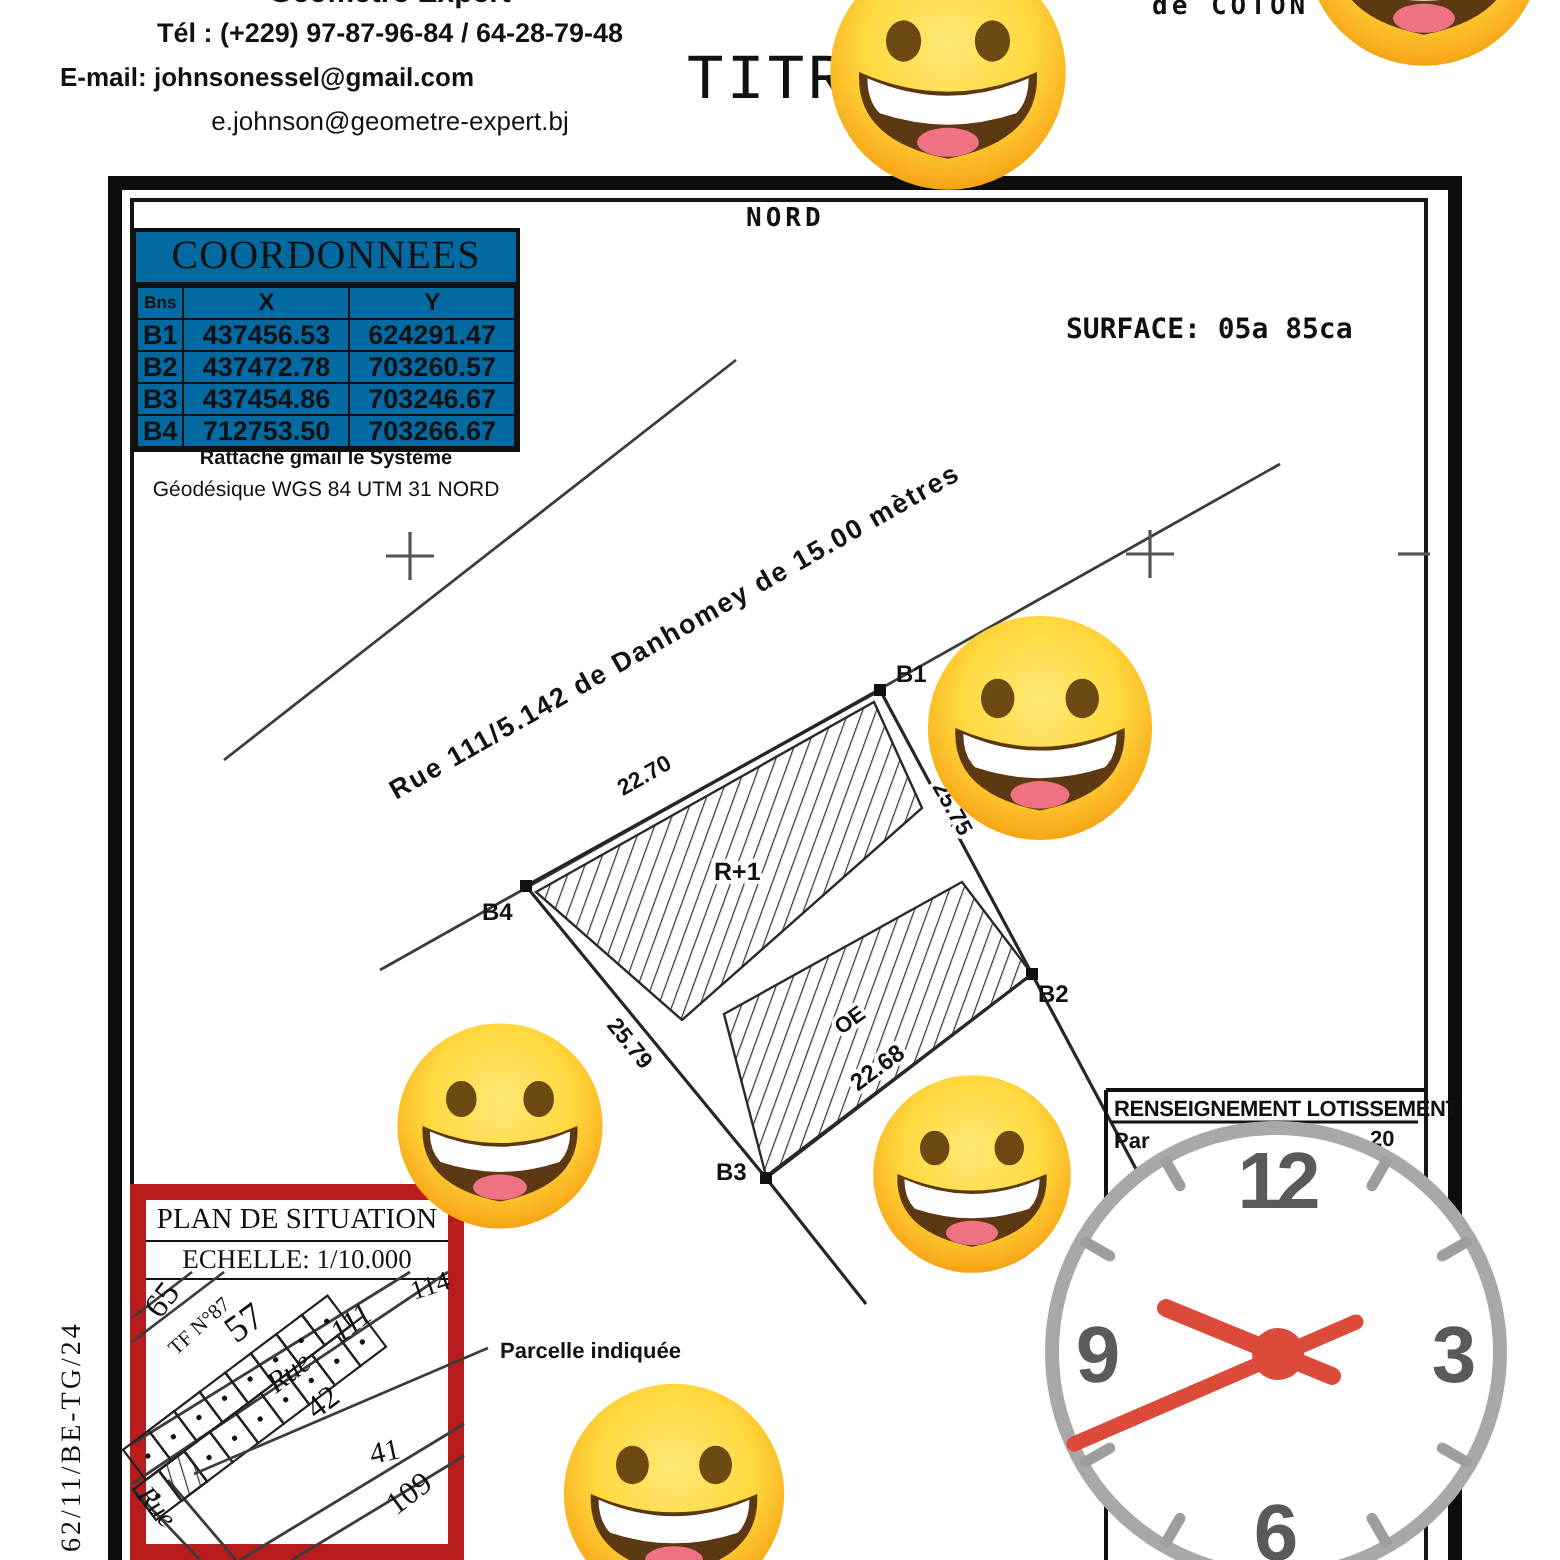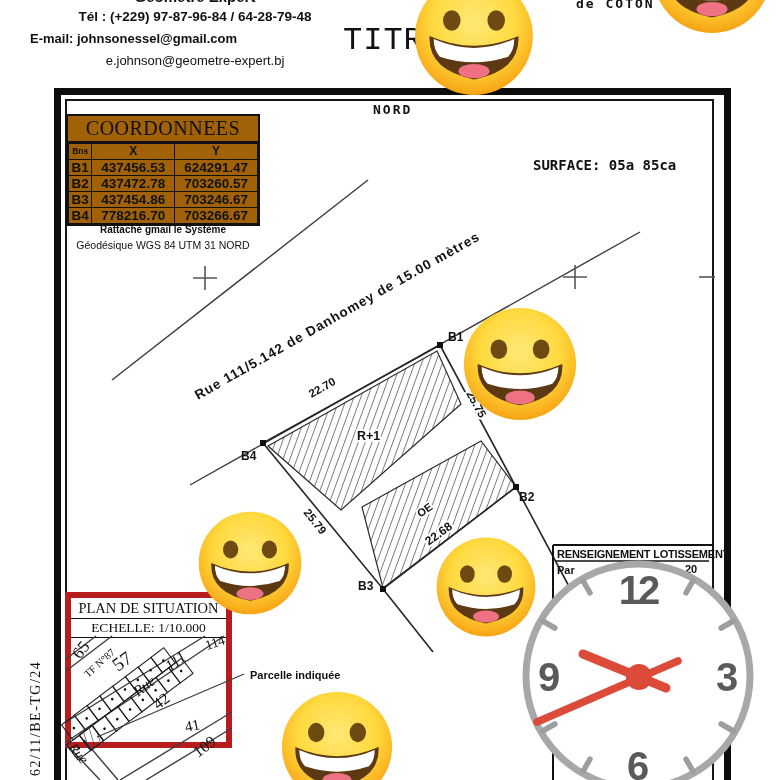--- a/index.html
+++ b/index.html
@@ -12,32 +12,32 @@
   .hd-mail1{left:30px;top:31px;width:330px;font-weight:bold;font-size:13px}
   .hd-mail2{left:30px;top:53px;width:330px;text-align:center;font-weight:normal;font-size:13px}
   .titre{left:343px;top:22px;font-family:Liberation Mono, monospace;font-size:32px;letter-spacing:1px}
   .coton{left:576px;top:-4px;font-family:"DejaVu Sans Mono",monospace;font-weight:bold;font-size:13px;letter-spacing:2px}
   
   .frame-outer{left:54px;top:88px;width:677px;height:712px;border:7px solid #0d0d0d;box-sizing:border-box}
   .frame-inner{left:65px;top:99px;width:649px;height:701px;border:2px solid #161616;box-sizing:border-box}
   .nord{left:373px;top:102px;font-family:"DejaVu Sans Mono",monospace;font-weight:bold;font-size:13px;letter-spacing:2px}
   .surface{left:533px;top:157px;font-family:"DejaVu Sans Mono",monospace;font-weight:bold;font-size:14px}
   
-  .coords-box{left:66px;top:114px;width:194px;border:2px solid #111;background:#a16207;box-sizing:border-box}
+  .coords-box{left:66px;top:114px;width:194px;border:2px solid #111;background:#0369a1;box-sizing:border-box}
   .coords-title{font-family:"Liberation Serif",serif;font-size:20px;letter-spacing:.5px;text-align:center;
                 padding:1px 0;border-bottom:2px solid #111}
   table.coords{width:100%;border-collapse:collapse;font-family:Liberation Sans, sans-serif;font-weight:bold}
   table.coords th,table.coords td{border:1.5px solid #111;text-align:center;padding:0;line-height:15px}
   table.coords th{font-size:12px}
   table.coords th.c0{font-size:8.5px}
   table.coords td{font-size:13.5px}
   .datum1{left:66px;top:224px;width:194px;text-align:center;font-weight:bold;font-size:10px}
   .datum2{left:60px;top:239px;width:206px;text-align:center;font-weight:normal;font-size:10.5px}
   
-  .sit-box{left:65px;top:592px;width:167px;height:156px;border:6px solid #b91c1c;background:#fff;box-sizing:border-box}
+  .sit-box{left:65px;top:592px;width:167px;height:188px;border:8px solid #b91c1c;background:#fff;box-sizing:border-box}
   .sit-title{font-family:"Liberation Serif",serif;font-size:14.5px;text-align:center;padding:2px 0 1px;border-bottom:1.5px solid #111;white-space:nowrap}
   .sit-scale{font-family:"Liberation Serif",serif;font-size:13.5px;text-align:center;padding:1px 0;border-bottom:1.5px solid #111}
   
   svg.layer{position:absolute;pointer-events:none}
   .ln{stroke:#3c3c3c;stroke-width:1.4;fill:none}
   .pl{stroke:#262626;stroke-width:1.6;fill:none}
   .t-b{font-family:"Liberation Sans",sans-serif;font-weight:bold;fill:#111}
   .t-s{font-family:"Liberation Serif",serif;fill:#111}
   .halo{stroke:#fff;stroke-width:4px;paint-order:stroke}
   .clk-num{font-family:"Liberation Sans",sans-serif;font-weight:bold;font-size:40px;fill:#5a5a5a}
@@ -79,21 +79,21 @@
         <td>437472.78</td>
         <td>703260.57</td>
       </tr>
       <tr>
         <td>B3</td>
         <td>437454.86</td>
         <td>703246.67</td>
       </tr>
       <tr>
         <td>B4</td>
-        <td>778216.70</td>
+        <td>712753.50</td>
         <td>703266.67</td>
       </tr>
     </tbody>
   </table>
 </div>
 <div class="abs datum1">Rattaché gmail le Système</div>
 <div class="abs datum2">Géodésique WGS 84 UTM 31 NORD</div>
 
 <div class="abs sit-box">
   <div class="sit-title">PLAN DE SITUATION</div>

